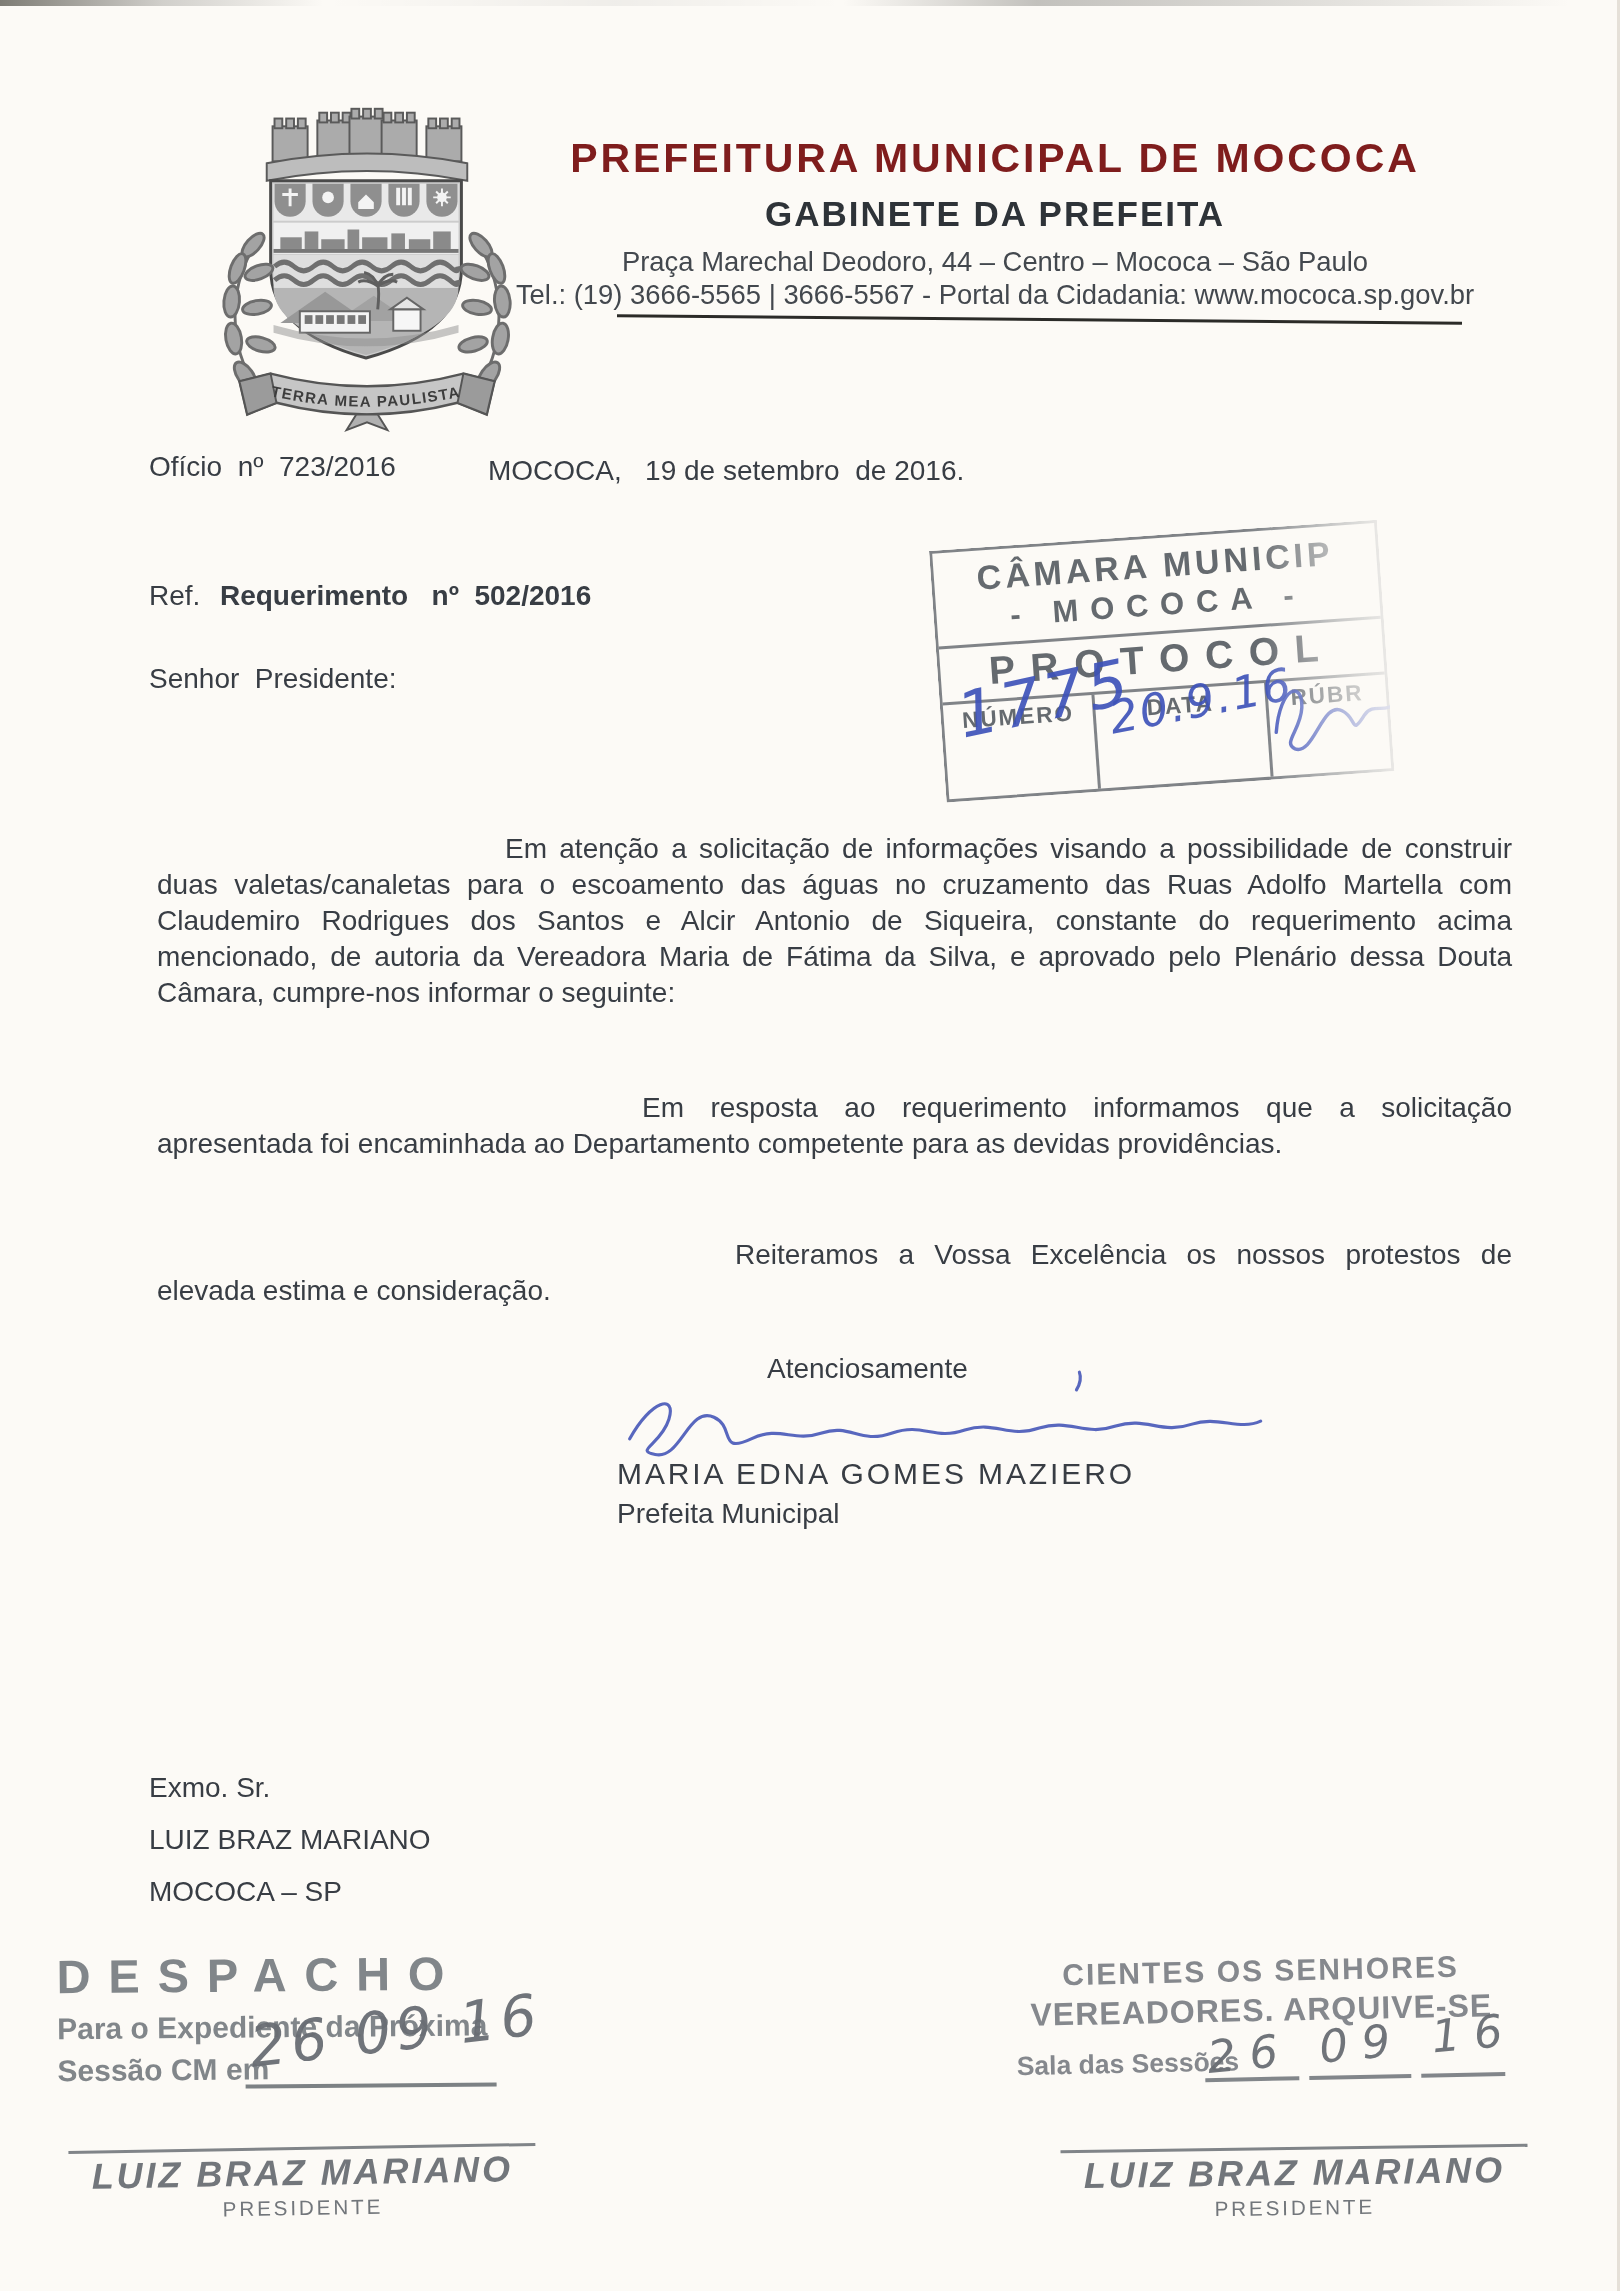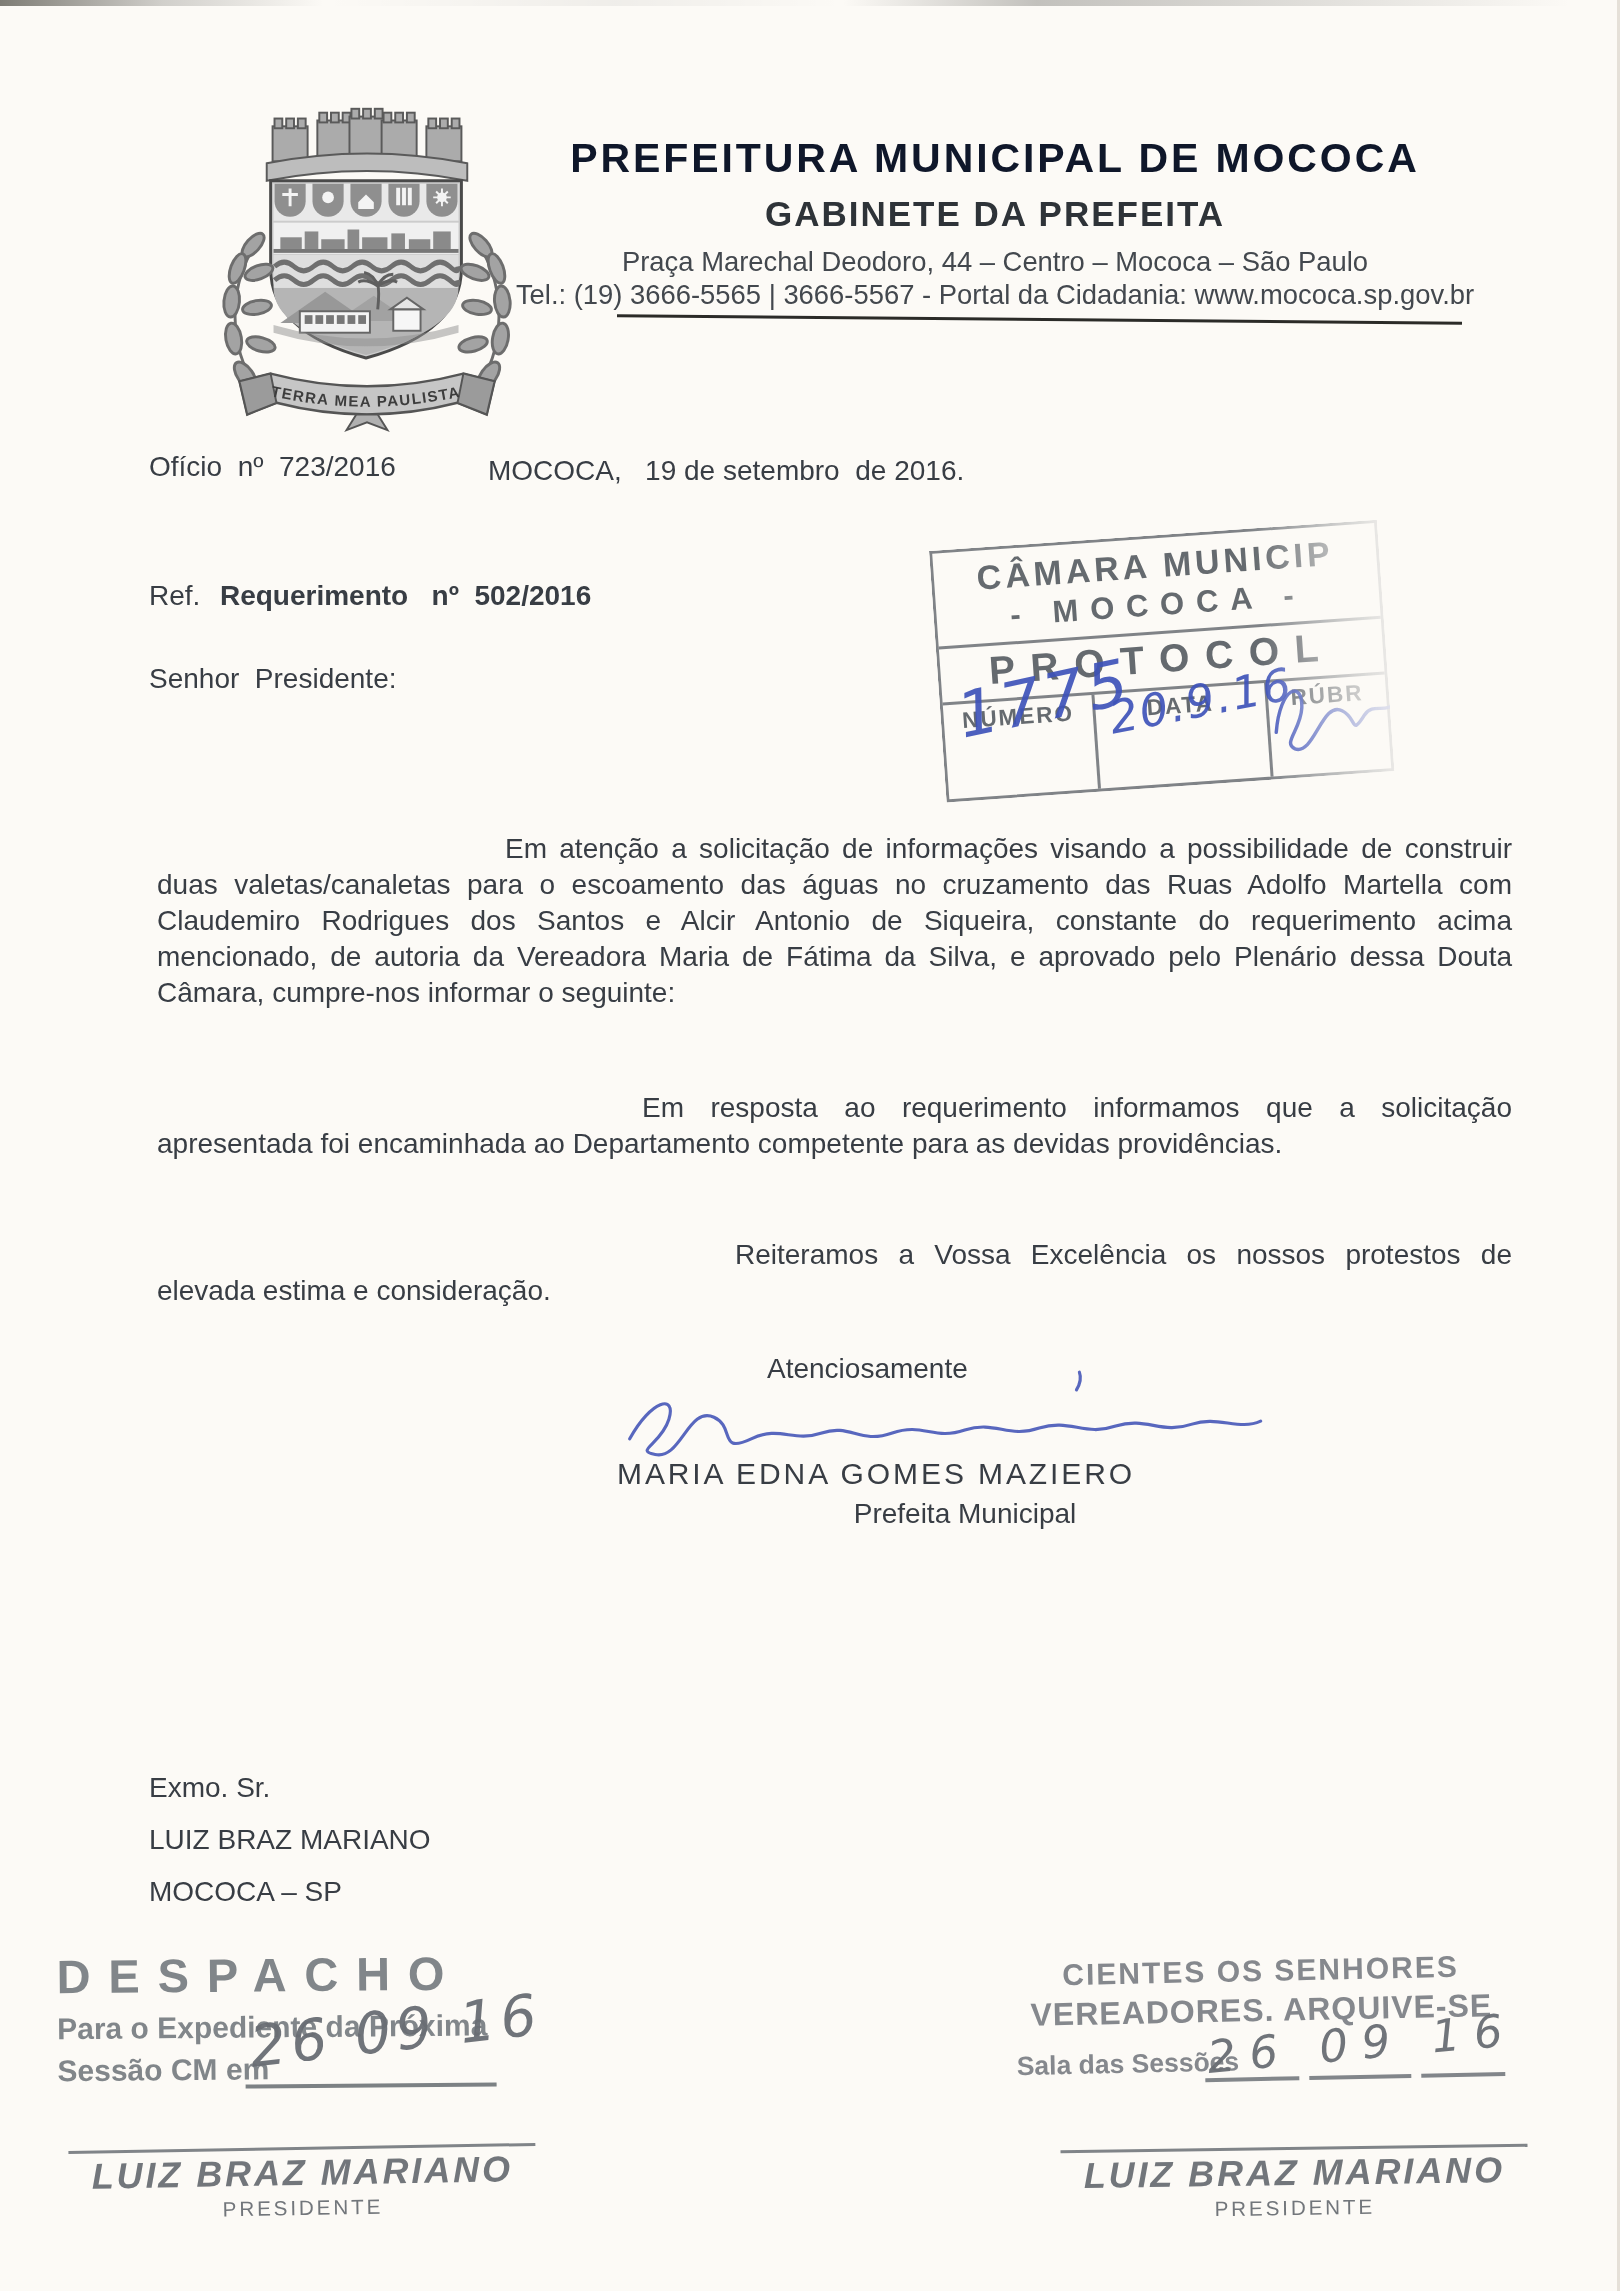--- a/index.html
+++ b/index.html
@@ -14,21 +14,21 @@
   }
   
   .scan-top{position:absolute;top:0;left:0;width:100%;height:5.9px;opacity:.65;
     background:linear-gradient(90deg,#39382f 0%,rgba(30,30,25,.3) 10%,rgba(0,0,0,0) 20%,
       rgba(0,0,0,.08) 38%,rgba(0,0,0,0) 52%,rgba(30,30,25,.4) 64%,rgba(30,30,25,.18) 82%,rgba(0,0,0,0) 97%);}
   .scan-right{position:absolute;top:0;right:0;width:2.9px;height:100%;background:rgba(125,105,85,.18);}
 
   
   .crest{position:absolute;left:209px;top:101px;}
   .lh-text{position:absolute;left:490px;top:135px;width:1010px;text-align:center;}
-  .lh-org{font-size:41px;font-weight:bold;letter-spacing:2.9px;color:#0f172a;}
+  .lh-org{font-size:41px;font-weight:bold;letter-spacing:2.9px;color:#7f1d1d;}
   .lh-dept{font-size:35px;font-weight:bold;letter-spacing:2px;margin-top:11.8px;color:#2e3338;}
   .lh-addr{font-size:27.4px;margin-top:11.8px;color:#43484e;}
   .lh-tel{font-size:27.4px;margin-top:1px;color:#43484e;}
   .lh-rule{position:absolute;left:617px;top:318px;width:845px;height:2.9px;background:#2b2b28;transform:rotate(.5deg);}
 
   
   .pre{white-space:pre;margin-top:12px;}
   .oficio{position:absolute;left:149px;top:439px;font-size:28px;}
   .citydate{position:absolute;left:488px;top:443px;font-size:28px;}
   .refline{position:absolute;left:149px;top:580px;font-size:28px;}
@@ -62,21 +62,21 @@
     text-align:justify;margin:8px;}
   .p1{top:823px;text-indent:348px;}
   .p2{top:1082px;text-indent:485px;}
   .p3{top:1229px;text-indent:578px;}
 
   
   .closing{position:absolute;left:767px;top:1353px;font-size:28px;}
   .signature-svg{position:absolute;left:616px;top:1376px;overflow:visible;}
   .sig-name{position:absolute;left:617px;top:1457px;width:696px;text-align:left;
     font-size:30px;letter-spacing:2.9px;}
-  .sig-title{position:absolute;left:617px;top:1498px;width:696px;text-align:center;font-size:28px;}
+  .sig-title{position:absolute;left:617px;top:1498px;width:696px;font-size:28px;}
 
   
   .addressee{position:absolute;left:149px;top:1756px;font-size:28px;line-height:40px;}
 
   
   .despacho{position:absolute;left:57px;top:1947px;color:rgba(122,127,132,.95);transform:rotate(-.5deg);width:510px;}
   .despacho .title{font-size:47px;font-weight:bold;letter-spacing:.38em;}
   .despacho .l1{font-size:30px;font-weight:bold;margin-top:7.8px;}
   .despacho .l2{font-size:30px;font-weight:bold;margin-top:7.8px;}
   .despacho .hw-date{position:absolute;left:192px;top:51px;font-size:57px;color:rgba(104,109,115,.95);

